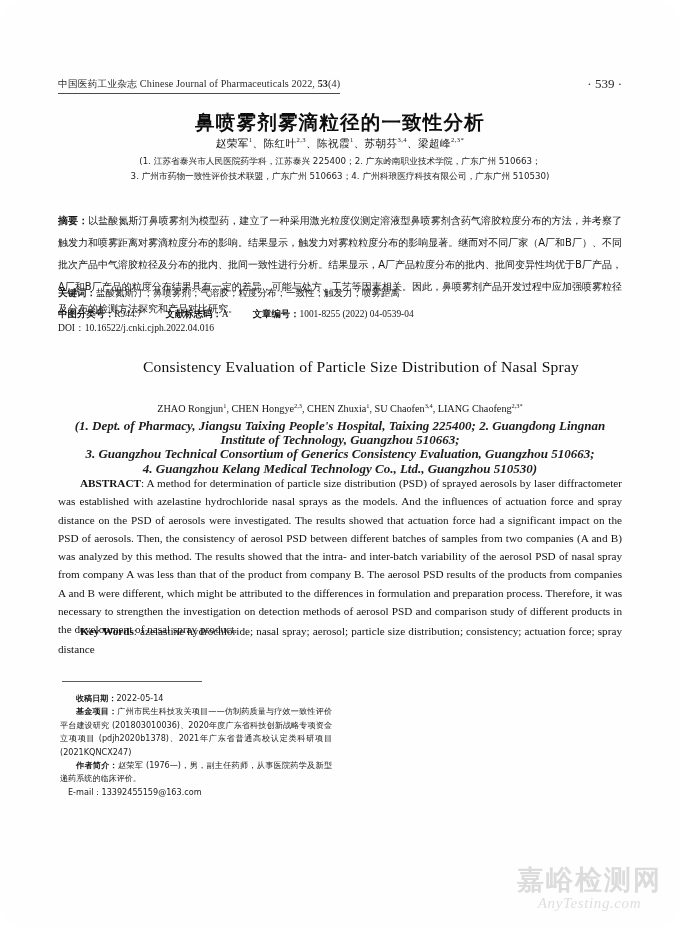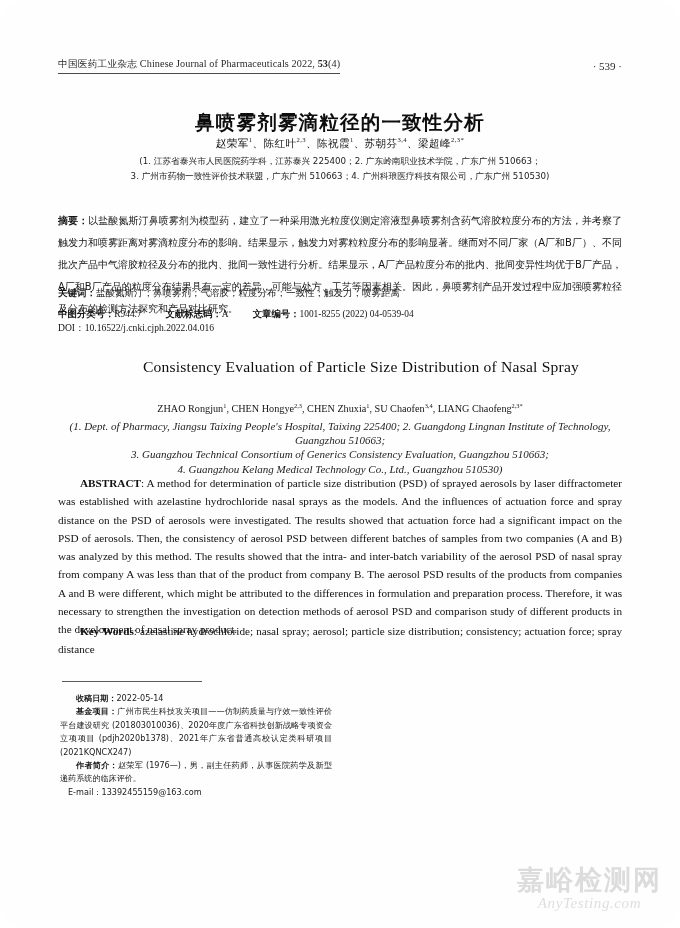--- a/index.html
+++ b/index.html
@@ -41,23 +41,24 @@
     letter-spacing: 0.1px;
     white-space: nowrap;
   }
   .runhead-left .cn {
     font-family: "DejaVu Sans", sans-serif;
     font-size: 9.6px;
     letter-spacing: 0.3px;
   }
   .runhead-left .vol { font-weight: bold; }
   .runhead-right {
-    font-size: 11px;
+    font-size: 13px;
     padding-bottom: 2px;
     white-space: nowrap;
+    margin-top: 18px;
   }
 
   
   .cn-title {
     position: absolute;
     left: 0;
     top: 96px;
     width: 680px;
     text-align: center;
     font-family: "DejaVu Sans", sans-serif;
@@ -161,23 +162,24 @@
     color: #141414;
   }
   .en-authors sup { font-size: 6.4px; vertical-align: super; }
   .en-affil {
     position: absolute;
     left: 58px;
     top: 419px;
     width: 564px;
     text-align: center;
     font-style: italic;
-    font-size: 11px;
+    font-size: 13px;
     line-height: 14.2px;
     color: #1d1d1d;
+    font-weight: bold;
   }
 
   
   .en-abs {
     position: absolute;
     left: 58px;
     top: 474px;
     width: 564px;
     font-size: 11.2px;
     line-height: 18.3px;

